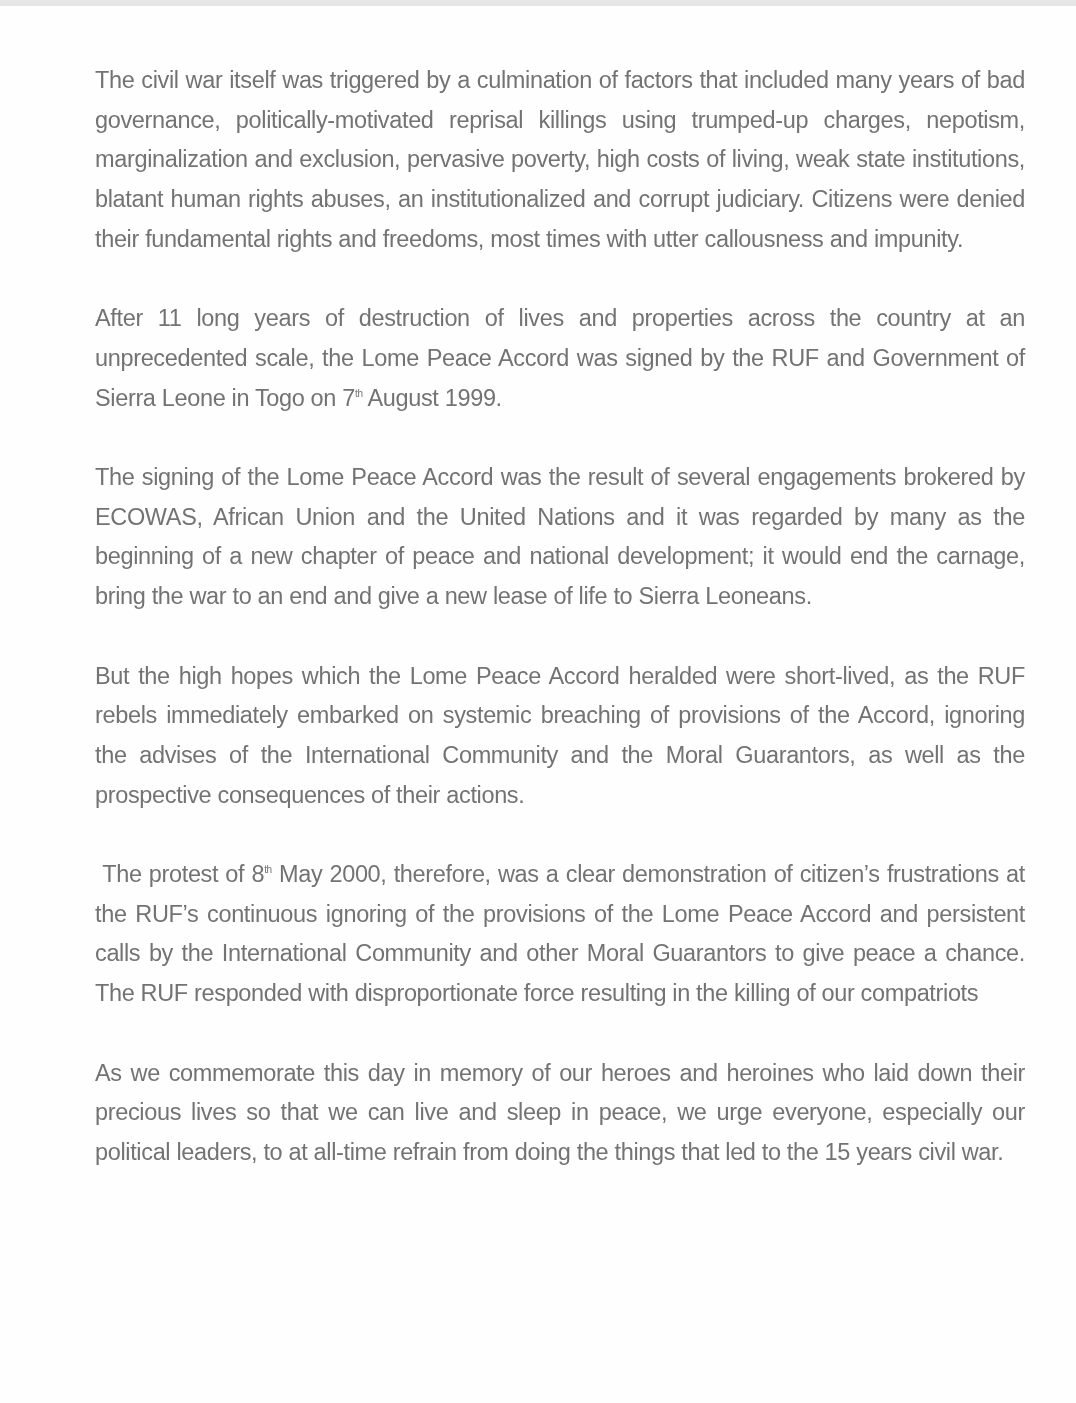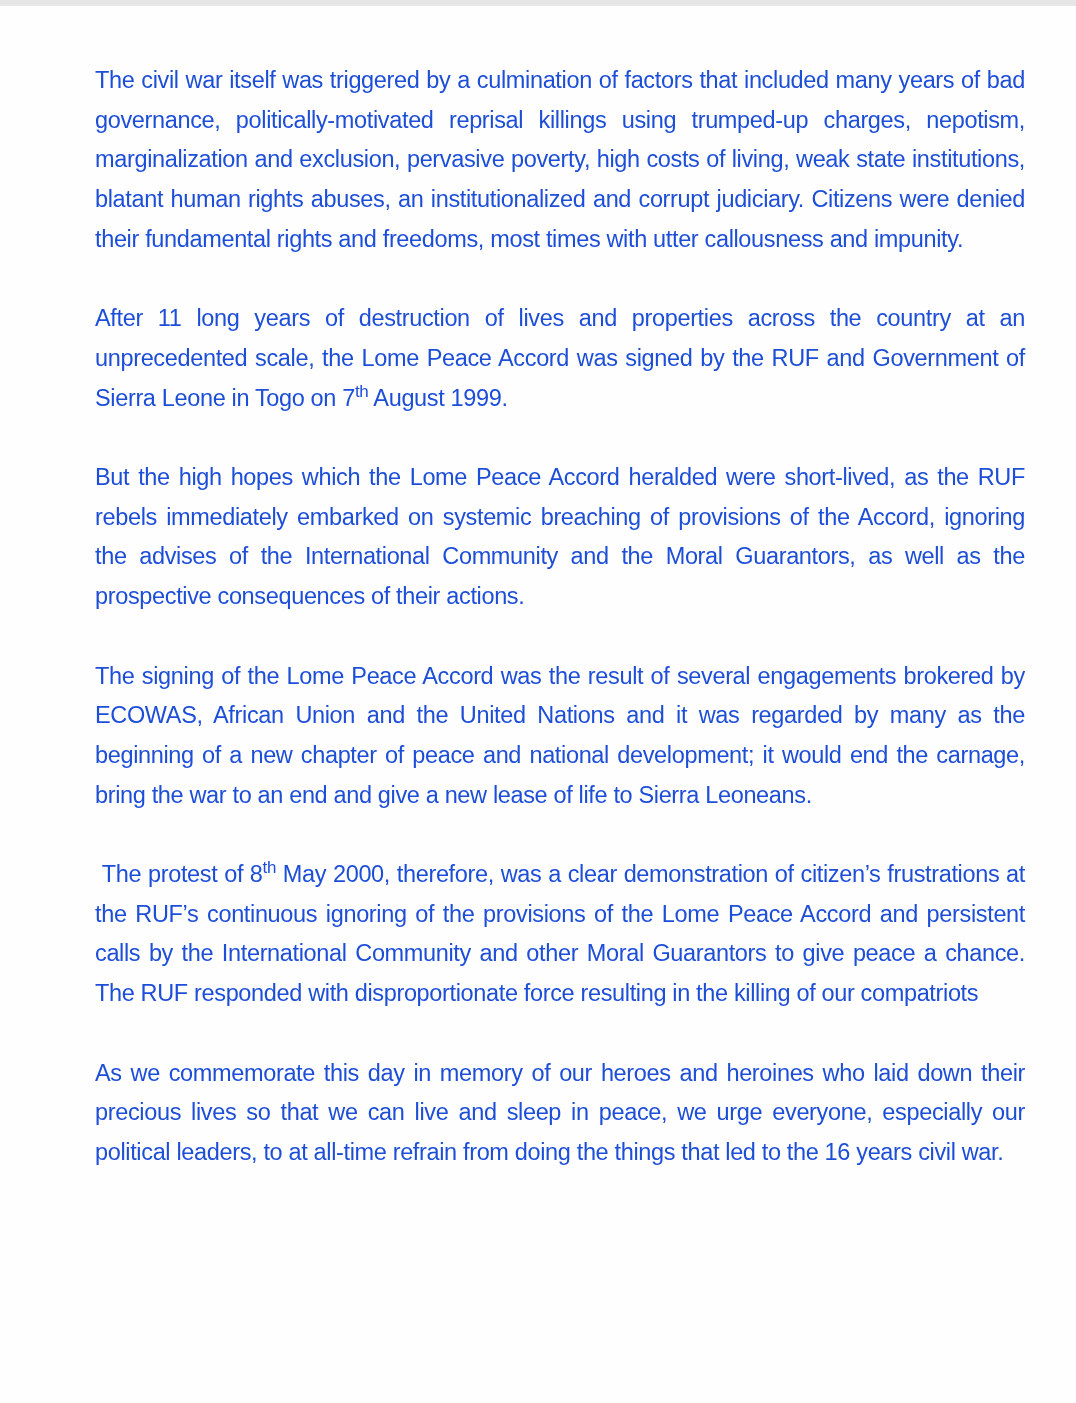--- a/index.html
+++ b/index.html
@@ -3,38 +3,38 @@
   <meta charset="utf-8">
   <style>
     html, body { margin: 0; padding: 0; background: #fefefe; }
     body { width: 1076px; height: 1403px; position: relative; overflow: hidden; }
     .topbar { position: absolute; left: 0; top: 0; width: 1076px; height: 6px; background: #e6e6e6; }
     .page { position: absolute; left: 95px; top: 61px; width: 930px; }
     .para {
       font-family: "Liberation Sans", sans-serif;
       font-size: 23.5px;
       line-height: 39.7px;
-      color: #1d4ed8;
+      color: #737373;
       text-align: justify;
       margin: 0 0 39.7px 0;
       letter-spacing: -0.35px;
       word-spacing: 0px;
     }
-    sup { font-size: 17px; line-height: 0; vertical-align: 9px; }
+    sup { font-size: 10px; line-height: 0; vertical-align: 9px; }
   </style>
 </head>
 <body>
 
 <div class="topbar"></div>
 
 <div class="page">
   <p class="para">The civil war itself was triggered by a culmination of factors that included many years of bad governance, politically-motivated reprisal killings using trumped-up charges, nepotism, marginalization and exclusion, pervasive poverty, high costs of living, weak state institutions, blatant human rights abuses, an institutionalized and corrupt judiciary. Citizens were denied their fundamental rights and freedoms, most times with utter callousness and impunity.</p>
 
   <p class="para"><span>After 11 long years of destruction of lives and properties across the country at an unprecedented scale, the Lome Peace Accord was signed by the RUF and Government of Sierra Leone in Togo on 7</span><sup>th</sup><span> August 1999.</span></p>
 
+  <p class="para">The signing of the Lome Peace Accord was the result of several engagements brokered by ECOWAS, African Union and the United Nations and it was regarded by many as the beginning of a new chapter of peace and national development; it would end the carnage, bring the war to an end and give a new lease of life to Sierra Leoneans.</p>
+
   <p class="para">But the high hopes which the Lome Peace Accord heralded were short-lived, as the RUF rebels immediately embarked on systemic breaching of provisions of the Accord, ignoring the advises of the International Community and the Moral Guarantors, as well as the prospective consequences of their actions.</p>
-
-  <p class="para">The signing of the Lome Peace Accord was the result of several engagements brokered by ECOWAS, African Union and the United Nations and it was regarded by many as the beginning of a new chapter of peace and national development; it would end the carnage, bring the war to an end and give a new lease of life to Sierra Leoneans.</p>
 
   <p class="para" style="white-space: pre-wrap;"><span> The protest of 8</span><sup>th</sup><span> May 2000, therefore, was a clear demonstration of citizen’s frustrations at the RUF’s continuous ignoring of the provisions of the Lome Peace Accord and persistent calls by the International Community and other Moral Guarantors to give peace a chance. The RUF responded with disproportionate force resulting in the killing of our compatriots</span></p>
 
-  <p class="para">As we commemorate this day in memory of our heroes and heroines who laid down their precious lives so that we can live and sleep in peace, we urge everyone, especially our political leaders, to at all-time refrain from doing the things that led to the 16 years civil war.</p>
+  <p class="para">As we commemorate this day in memory of our heroes and heroines who laid down their precious lives so that we can live and sleep in peace, we urge everyone, especially our political leaders, to at all-time refrain from doing the things that led to the 15 years civil war.</p>
 </div>
 
 </body></html>

